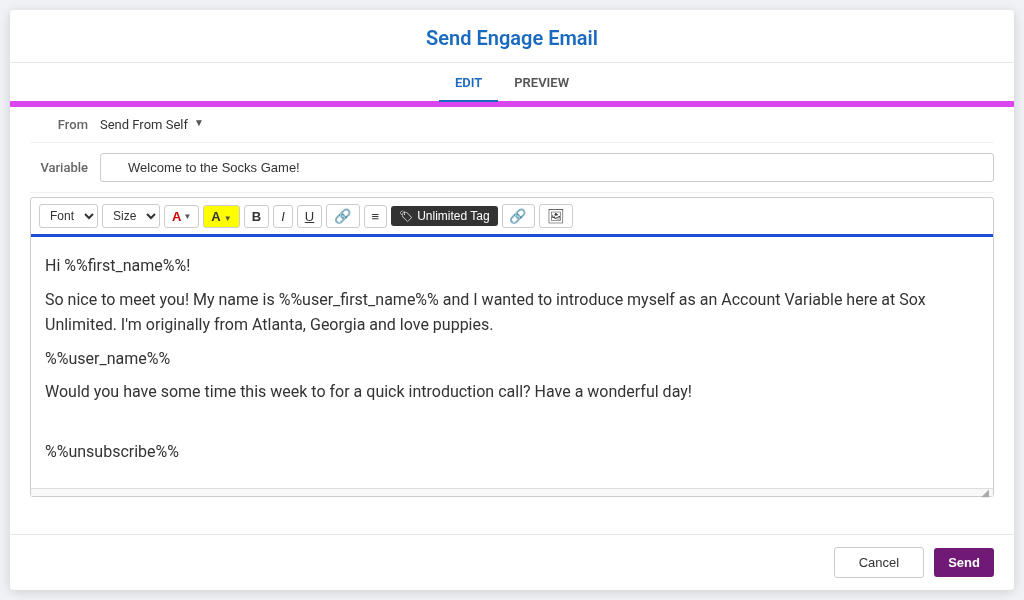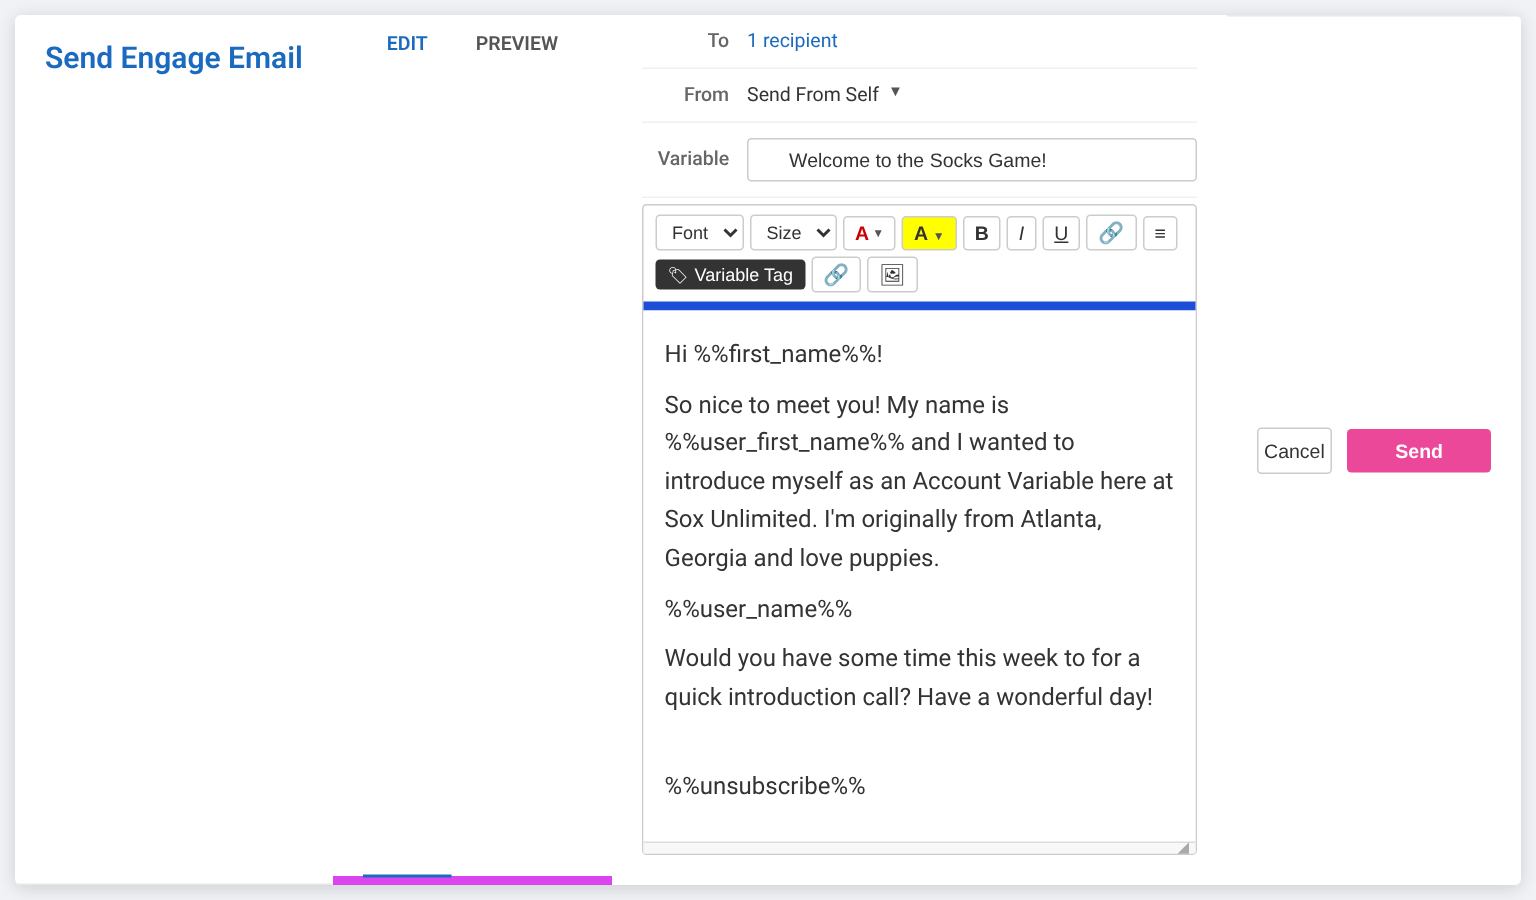--- a/index.html
+++ b/index.html
@@ -18,21 +18,21 @@
       padding: 10px;
     }
 
     .modal-container {
       background: #fff;
       width: 1004px;
       min-height: 580px;
       border-radius: 4px;
       box-shadow: 0 2px 12px rgba(0,0,0,0.15);
       display: flex;
-      flex-direction: row;
+      flex-direction: column;
     }
 
     .modal-header {
       padding: 16px 20px 12px;
       border-bottom: 1px solid #e8e8e8;
       text-align: center;
     }
 
     .modal-title {
       font-size: 20px;
@@ -116,21 +116,21 @@
     .editor-area {
       margin-top: 4px;
       border: 1px solid #ccc;
       border-radius: 3px;
     }
 
     .toolbar {
       display: flex;
       align-items: center;
       padding: 6px 8px;
-      border-bottom: 6px solid #1d4ed8;
+      border-bottom: 3px solid #1d4ed8;
       gap: 4px;
       flex-wrap: wrap;
     }
 
     .toolbar-select {
       border: 1px solid #ccc;
       border-radius: 3px;
       padding: 3px 6px;
       font-size: 12px;
       color: #333;
@@ -242,31 +242,31 @@
       align-items: center;
       padding: 12px 20px;
       gap: 10px;
       border-top: 1px solid #e8e8e8;
     }
 
     .btn-cancel {
       border: 1px solid #ccc;
       background: #fff;
       color: #333;
-      padding: 7px 4px;
+      padding: 7px 24px;
       border-radius: 3px;
       font-size: 13px;
       cursor: pointer;
     }
 
     .btn-send {
-      background: #ec4899;
+      background: #701a75;
       color: #fff;
       border: none;
-      padding: 7px 32px;
+      padding: 7px 14px;
       border-radius: 3px;
       font-size: 13px;
       cursor: pointer;
       font-weight: 600;
     }
   </style>
 </head>
 <body>
 
 <div class="modal-container">
@@ -275,24 +275,20 @@
     <h2 class="modal-title">Send Engage Email</h2>
   </div>
 
   <div class="tabs-bar">
     <div class="tab active">EDIT</div>
     <div class="tab">PREVIEW</div>
   </div>
 
   <div class="modal-body">
 
-    <div class="field-row">
-      <span class="field-label">To</span>
-      <span class="field-value">1 recipient</span>
-    </div>
 
     <div class="field-row">
       <span class="field-label">From</span>
       <div class="from-value">
         <span>Send From Self</span>
         <span class="dropdown-arrow">▼</span>
       </div>
     </div>
 
     <div class="field-row">
@@ -337,21 +333,21 @@
         <button class="toolbar-btn">
           <span style="font-size:14px;">🔗</span>
         </button>
 
         <button class="toolbar-btn">
           <span style="font-size:13px;">≡</span>
         </button>
 
         <button class="tag-btn">
           <span style="font-size:11px;">🏷</span>
-          <span>Variable Tag</span>
+          <span>Unlimited Tag</span>
         </button>
 
         <button class="toolbar-btn">
           <span style="font-size:14px;">🔗</span>
         </button>
 
         <button class="toolbar-btn">
           <span style="font-size:14px;">🖼</span>
         </button>
 

